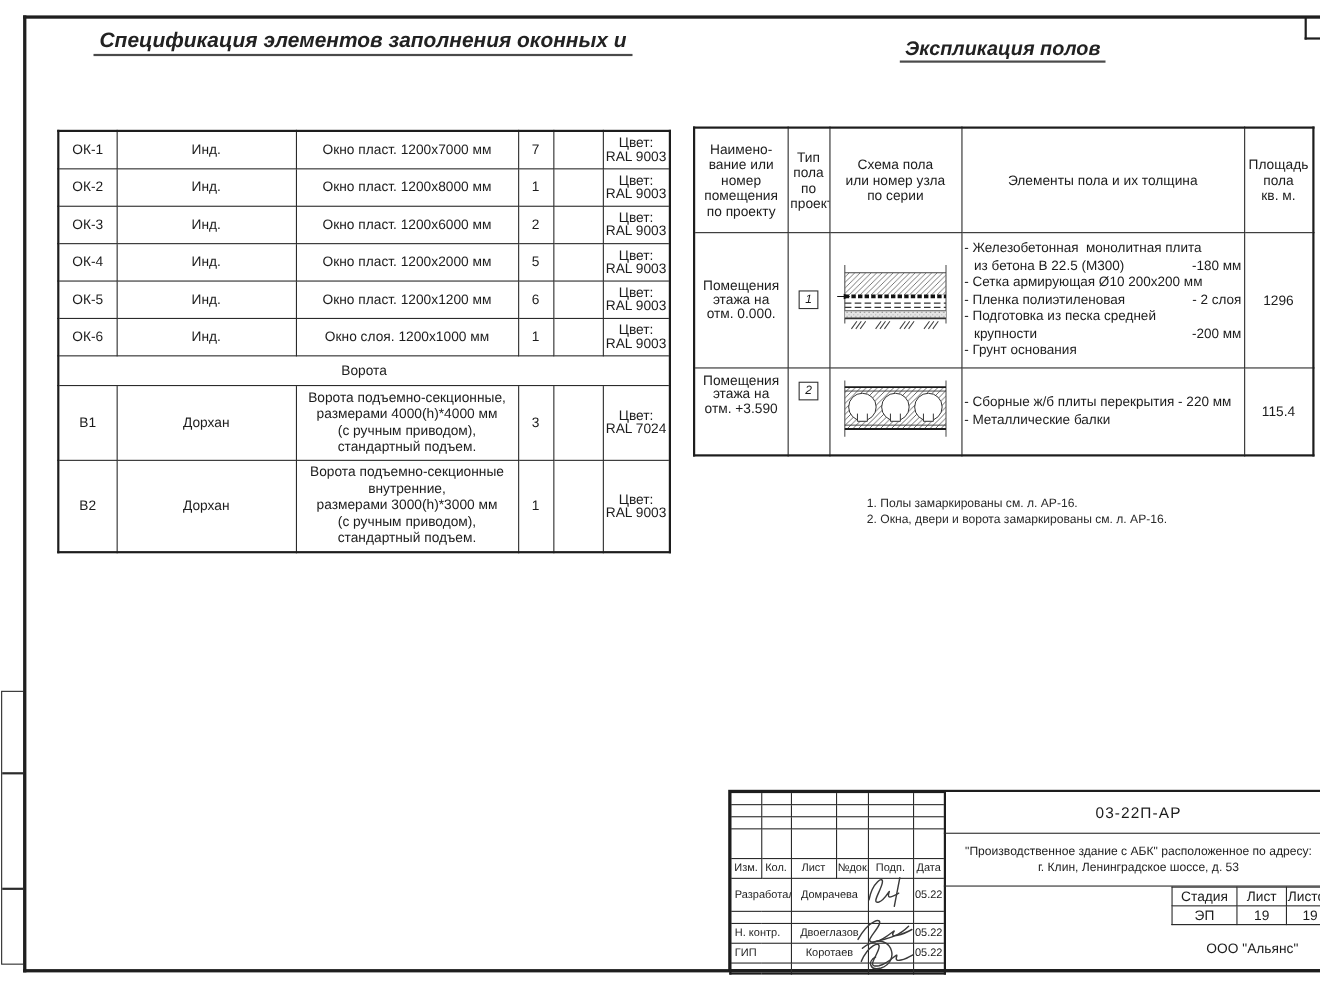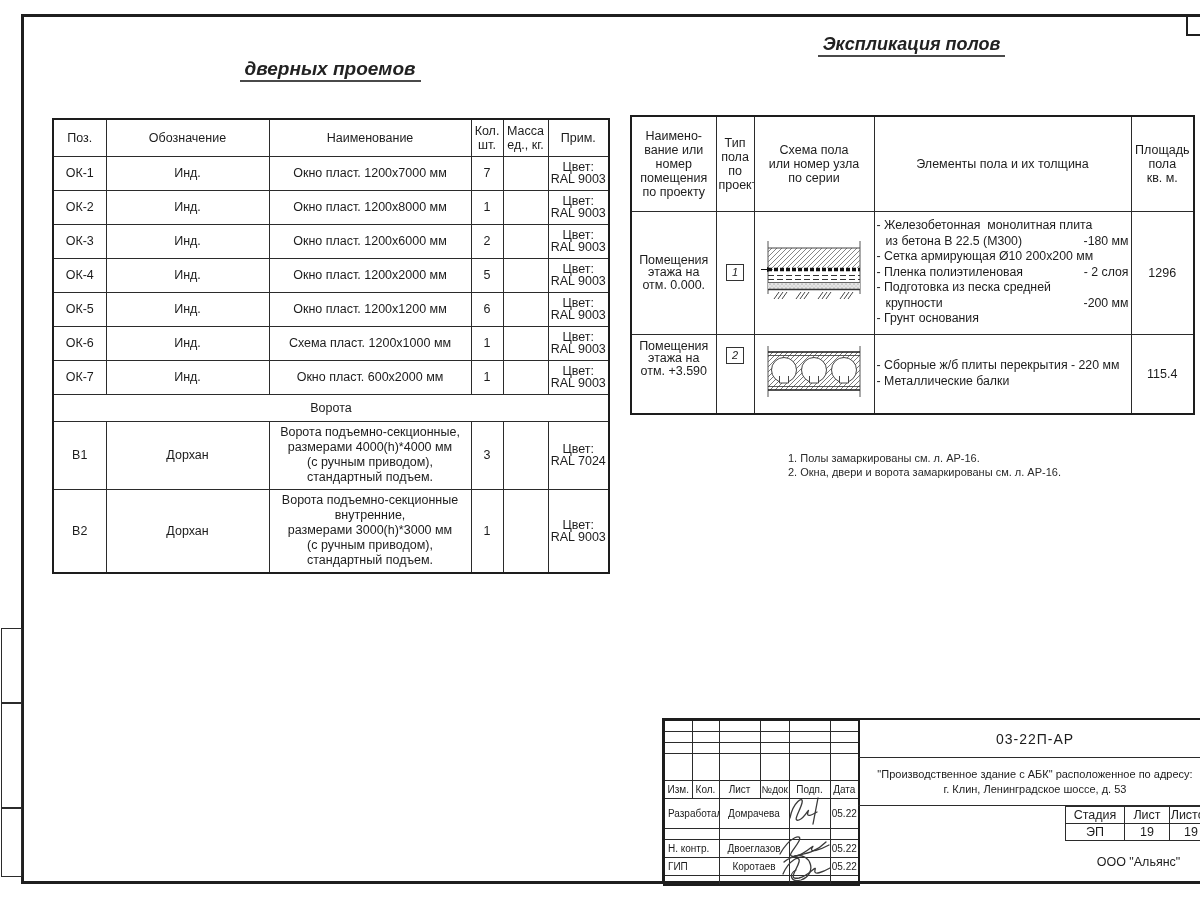--- a/index.html
+++ b/index.html
@@ -74,47 +74,36 @@
   <div class="bar" style="left:21px;top:14px;width:2.5px;height:870px;"></div>
   <div class="bar" style="left:21px;top:14px;width:1179px;height:2.5px;"></div>
   <div class="bar" style="left:21px;top:881px;width:1179px;height:2.5px;"></div>
   <div class="abs" style="left:1186px;top:16px;width:24px;height:20px;border-left:2px solid #1f1f1f;border-bottom:2px solid #1f1f1f;"></div>
   <div class="abs" style="left:1px;top:628px;width:21px;height:249px;border:1.6px solid #2b2b2b;">
     <div class="abs" style="left:0;top:73px;width:100%;height:1.5px;background:#2b2b2b;"></div>
     <div class="abs" style="left:0;top:178px;width:100%;height:1.5px;background:#2b2b2b;"></div>
   </div>
 
   <div id="title-left" class="doc-title">
-    <br>
-    <span class="u">дверных проемов</span>
+    <span class="u">Спецификация элементов заполнения оконных и</span><br>
   </div>
   <div id="title-right" class="doc-title">
     <span class="u">Экспликация полов</span>
   </div>
 
   <table class="sheet" id="spec-table" style="left:52px;top:118px;width:556px;">
     <colgroup>
         <col style="width:53px">
         <col style="width:163px">
         <col style="width:202px">
               <col style="width:32px">
         <col style="width:45px">
         <col style="width:61px">
       </colgroup>
     <tbody>
-        <tr style="height:37px;">
-      <td class="hdr">Поз.</td>
-      <td class="hdr">Обозначение</td>
-      <td class="hdr">Наименование</td>
-      <td class="hdr pre">Кол.
-шт.</td>
-      <td class="hdr pre">Масса
-ед., кг.</td>
-      <td class="hdr">Прим.</td>
-    </tr>
     <tr style="height:34px;">
       <td>ОК-1</td>
       <td>Инд.</td>
       <td>Окно пласт. 1200х7000 мм</td>
       <td>7</td>
       <td></td>
       <td class="note-cell pre">Цвет:
 RAL 9003</td>
     </tr>
     <tr style="height:34px;">
@@ -149,30 +138,21 @@
       <td>Инд.</td>
       <td>Окно пласт. 1200х1200 мм</td>
       <td>6</td>
       <td></td>
       <td class="note-cell pre">Цвет:
 RAL 9003</td>
     </tr>
     <tr style="height:34px;">
       <td>ОК-6</td>
       <td>Инд.</td>
-      <td>Схема пласт. 1200х1000 мм</td>
-      <td>1</td>
-      <td></td>
-      <td class="note-cell pre">Цвет:
-RAL 9003</td>
-    </tr>
-    <tr style="height:34px;">
-      <td>ОК-7</td>
-      <td>Инд.</td>
-      <td>Окно пласт. 600х2000 мм</td>
+      <td>Окно слоя. 1200х1000 мм</td>
       <td>1</td>
       <td></td>
       <td class="note-cell pre">Цвет:
 RAL 9003</td>
     </tr>
     <tr style="height:27px;">
       <td colspan="6">Ворота</td>
     </tr>
     <tr style="height:68px;">
       <td>В1</td>

